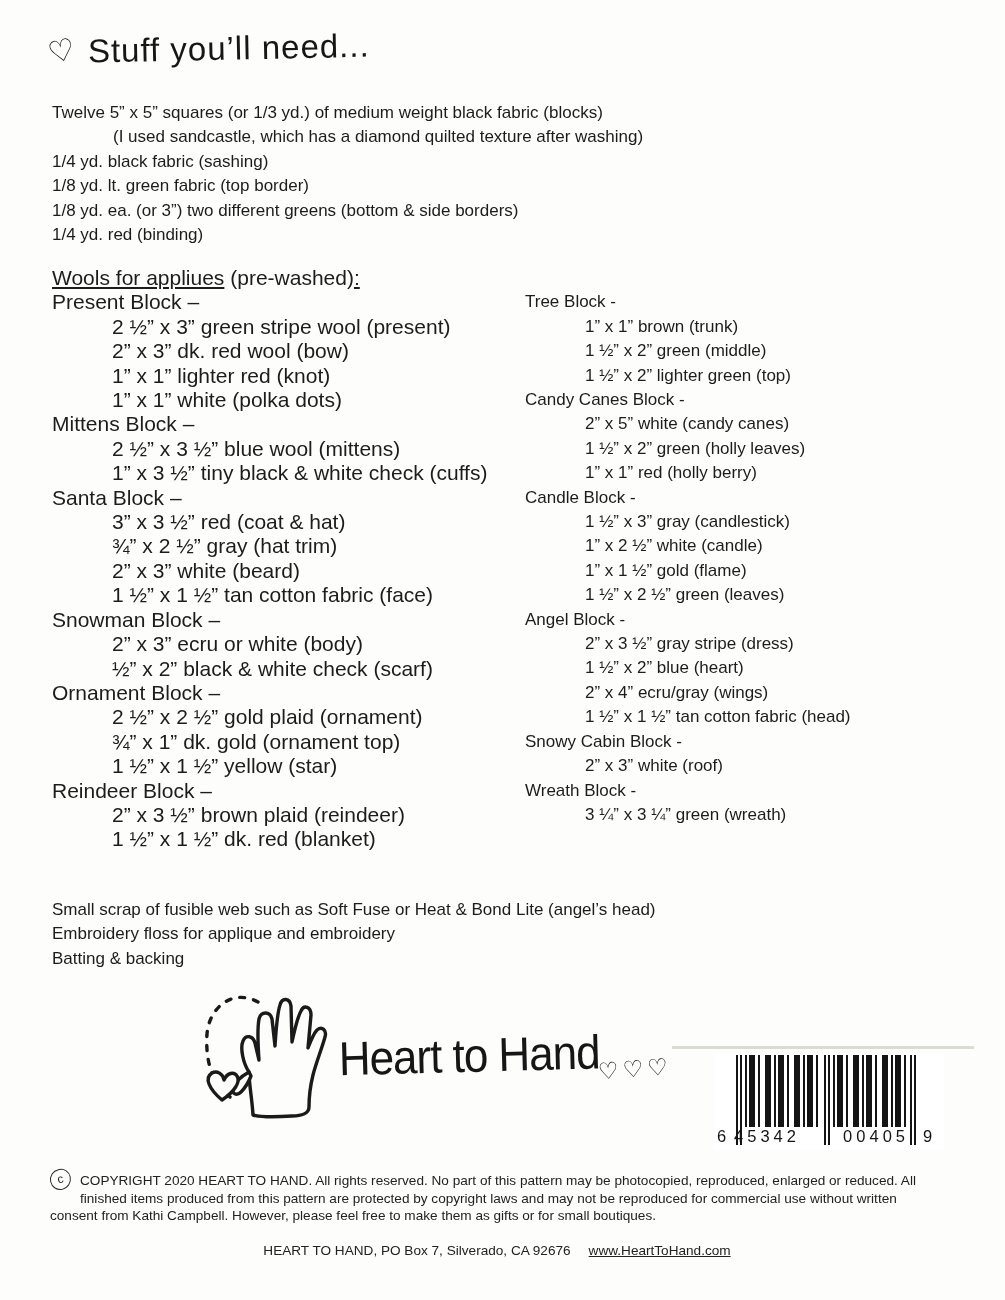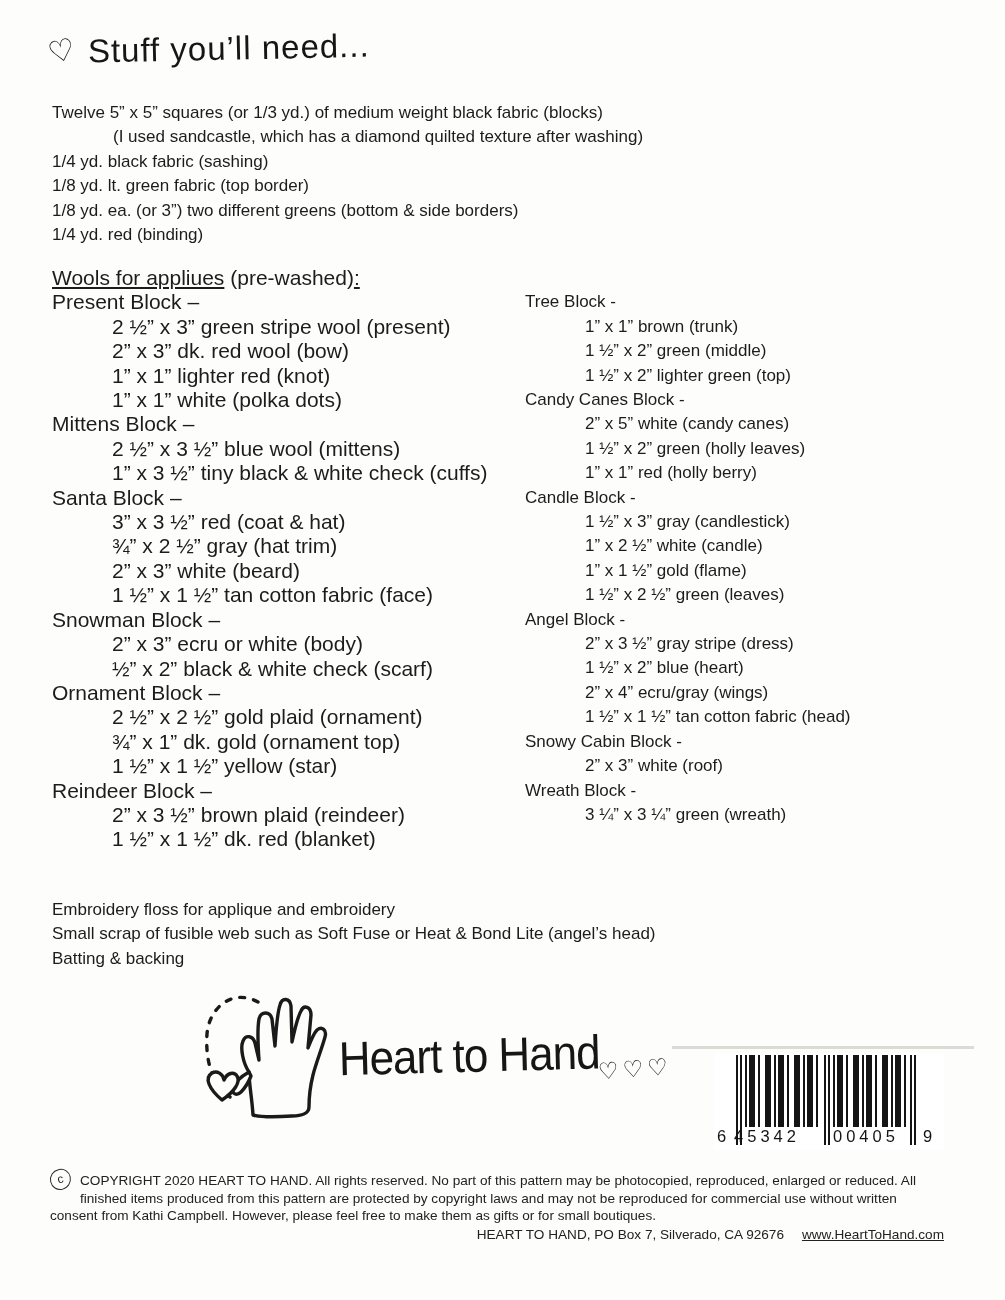--- a/index.html
+++ b/index.html
@@ -80,35 +80,35 @@
       #141414 0 2px,  #fff 2px 4px,
       #141414 4px 10px,#fff 10px 13px,
       #141414 13px 15px,#fff 15px 20px,
       #141414 20px 26px,#fff 26px 29px);
   }
   .bc-bars.b1 { left:31px; width:78px; }
   .bc-bars.b2 { left:119px; width:76px; }
   .bc-num { position:absolute; top:74px; font-size:16.5px; color:#141414; }
   .bc-n-left  { left:3px; }
   .bc-n-g1    { left:14px; width:78px; text-align:center; letter-spacing:4px; }
-  .bc-n-g2    { left:119px; width:76px; text-align:left; letter-spacing:4px; }
+  .bc-n-g2    { left:119px; width:76px; text-align:right; letter-spacing:4px; }
   .bc-n-right { left:209px; }
 
   
   .copyright { left:50px; top:1172px; width:894px; font-size:13.6px; line-height:17.6px; color:#222; }
   .copy-symbol {
     float:left;
     width:19px; height:19px;
     border:1.6px solid #2a2a2a;
     border-radius:50% 46% 52% 48%;
     font-size:12px; line-height:18px; text-align:center;
     margin:-3px 9px 2px 0;
     transform:rotate(-12deg);
   }
-  .copy-address { text-align:right; margin-top:1px; white-space:nowrap; }
+  .copy-address { text-align:center; margin-top:17px; white-space:nowrap; }
   .copy-site { text-decoration:underline; margin-left:18px; }
 
   svg .ink { stroke:#1a1a1a; stroke-width:3.4; stroke-linecap:round; stroke-linejoin:round; }
 </style>
 </head>
 <body>
 
 <div>
 
   <div class="abs title-row">
@@ -178,22 +178,22 @@
       <div class="textline item">2” x 4” ecru/gray (wings)</div>
       <div class="textline item">1 ½” x 1 ½” tan cotton fabric (head)</div>
       <div class="textline head">Snowy Cabin Block -</div>
       <div class="textline item">2” x 3” white (roof)</div>
       <div class="textline head">Wreath Block -</div>
       <div class="textline item">3 ¼” x 3 ¼” green (wreath)</div>
     </div>
 
   <div class="abs notes">
 
-  <div class="textline">Embroidery floss for applique and embroidery</div>
-      <div class="textline">Small scrap of fusible web such as Soft Fuse or Heat &amp; Bond Lite (angel’s head)</div>
+  <div class="textline">Small scrap of fusible web such as Soft Fuse or Heat &amp; Bond Lite (angel’s head)</div>
+      <div class="textline">Embroidery floss for applique and embroidery</div>
       <div class="textline">Batting &amp; backing</div>
     </div>
 
   <svg class="abs logo-hand" viewBox="0 0 142 140">
     <path class="ink" fill="none" stroke-dasharray="5,9" d="M62,16 C36,2 13,22 11,48 C9,77 18,101 34,111"></path>
     <path class="ink" fill="#fdfdfc" d="M57,129 C56,112 53,98 53,86 C47,77 44,62 47,55 C50,48 57,50 59,57 L63,74
              C62,60 61,44 63,33 C65,25 74,25 76,33 L79,60
              C80,44 81,28 84,19 C86,11 94,12 95,20 L96,56
              C99,42 102,30 105,25 C108,18 115,21 115,29 L112,62
              C115,54 118,47 121,44 C126,40 131,44 129,51 C126,62 120,77 117,89

